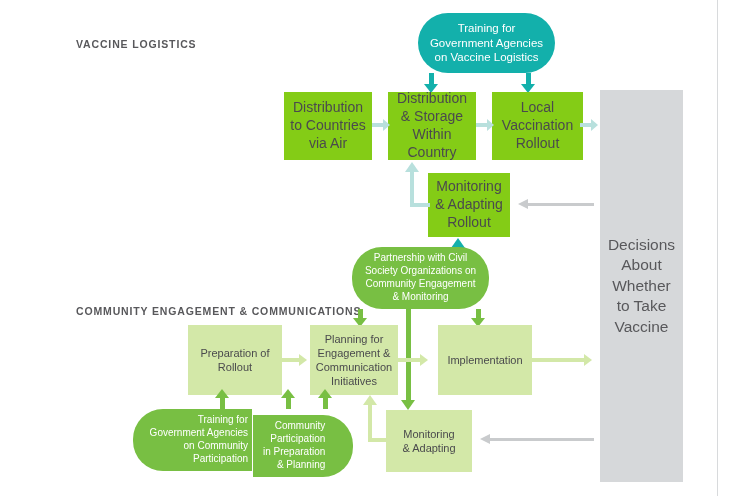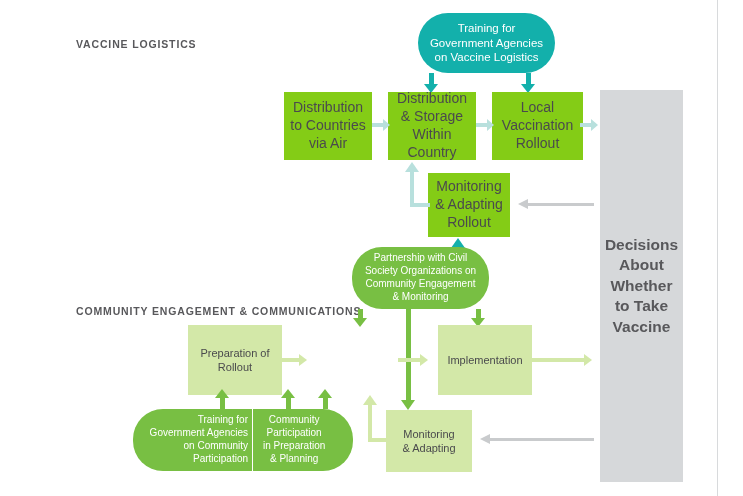--- a/index.html
+++ b/index.html
@@ -70,36 +70,37 @@
   .node-green-pill {
     background: #78bf43;
     color: #ffffff;
     font-size: 10px;
     border-radius: 30px;
   }
   .node-grey {
     background: #d6d8da;
     color: #58585b;
     font-size: 15.5px;
-    font-weight: 700;
+    font-weight: 400;
     line-height: 1.32;
   }
 
   
   .pill-left-cap {
     border-radius: 30px 0 0 30px;
     text-align: right;
     justify-content: flex-end;
     padding-right: 4px;
   }
   .pill-right-cap {
     border-radius: 0 30px 30px 0;
-    text-align: center;
+    text-align: right;
     justify-content: flex-start;
     padding-left: 10px;
+    margin-top: 6px;
   }
 
   
   .line {
     position: absolute;
   }
   .arrow {
     position: absolute;
     width: 0;
     height: 0;
@@ -181,20 +182,24 @@
 
   <div class="line" style="left:476px; top:309px; width:5px; height:10px; background:#78bf43;"></div>
   <div class="arrow arrow-down" style="left:471px; top:318px; border-top:9px solid #78bf43;"></div>
 
   <div class="line" style="left:406px; top:309px; width:5px; height:92px; background:#78bf43;"></div>
   <div class="arrow arrow-down" style="left:401px; top:400px; border-top:10px solid #78bf43;"></div>
 
   <div class="node node-lightgreen" style="left:188px; top:325px; width:94px; height:70px;">Preparation of
 Rollout</div>
 
+  <div class="node node-lightgreen" style="left:310px; top:325px; width:88px; height:70px;">Planning for
+Engagement &amp;
+Communication
+Initiatives</div>
 
   <div class="node node-lightgreen" style="left:438px; top:325px; width:94px; height:70px;text-align:center;">Implementation</div>
 
   <div class="line" style="left:282px; top:358px; width:17px; height:4px; background:#d3e8a8;"></div>
   <div class="arrow arrow-right" style="left:299px; top:354px; border-left:8px solid #d3e8a8;"></div>
 
   <div class="line" style="left:398px; top:358px; width:22px; height:4px; background:#d3e8a8;"></div>
   <div class="arrow arrow-right" style="left:420px; top:354px; border-left:8px solid #d3e8a8;"></div>
 
   <div class="line" style="left:532px; top:358px; width:52px; height:4px; background:#d3e8a8;"></div>

